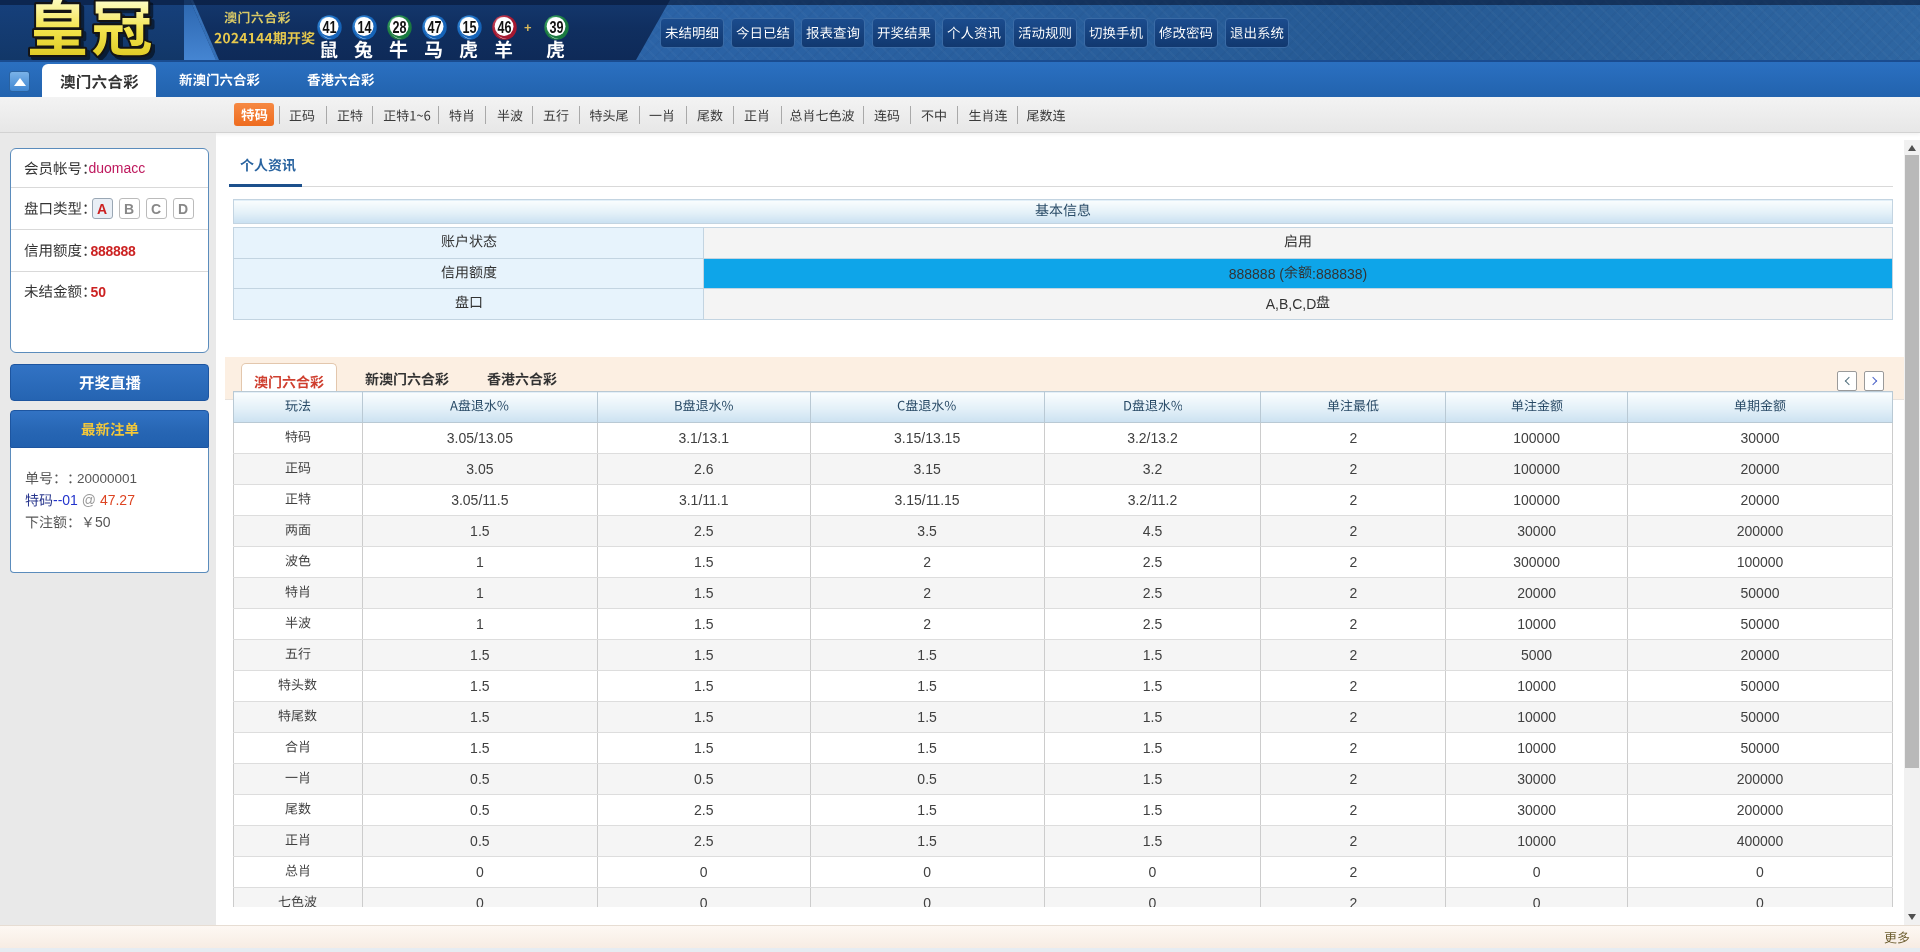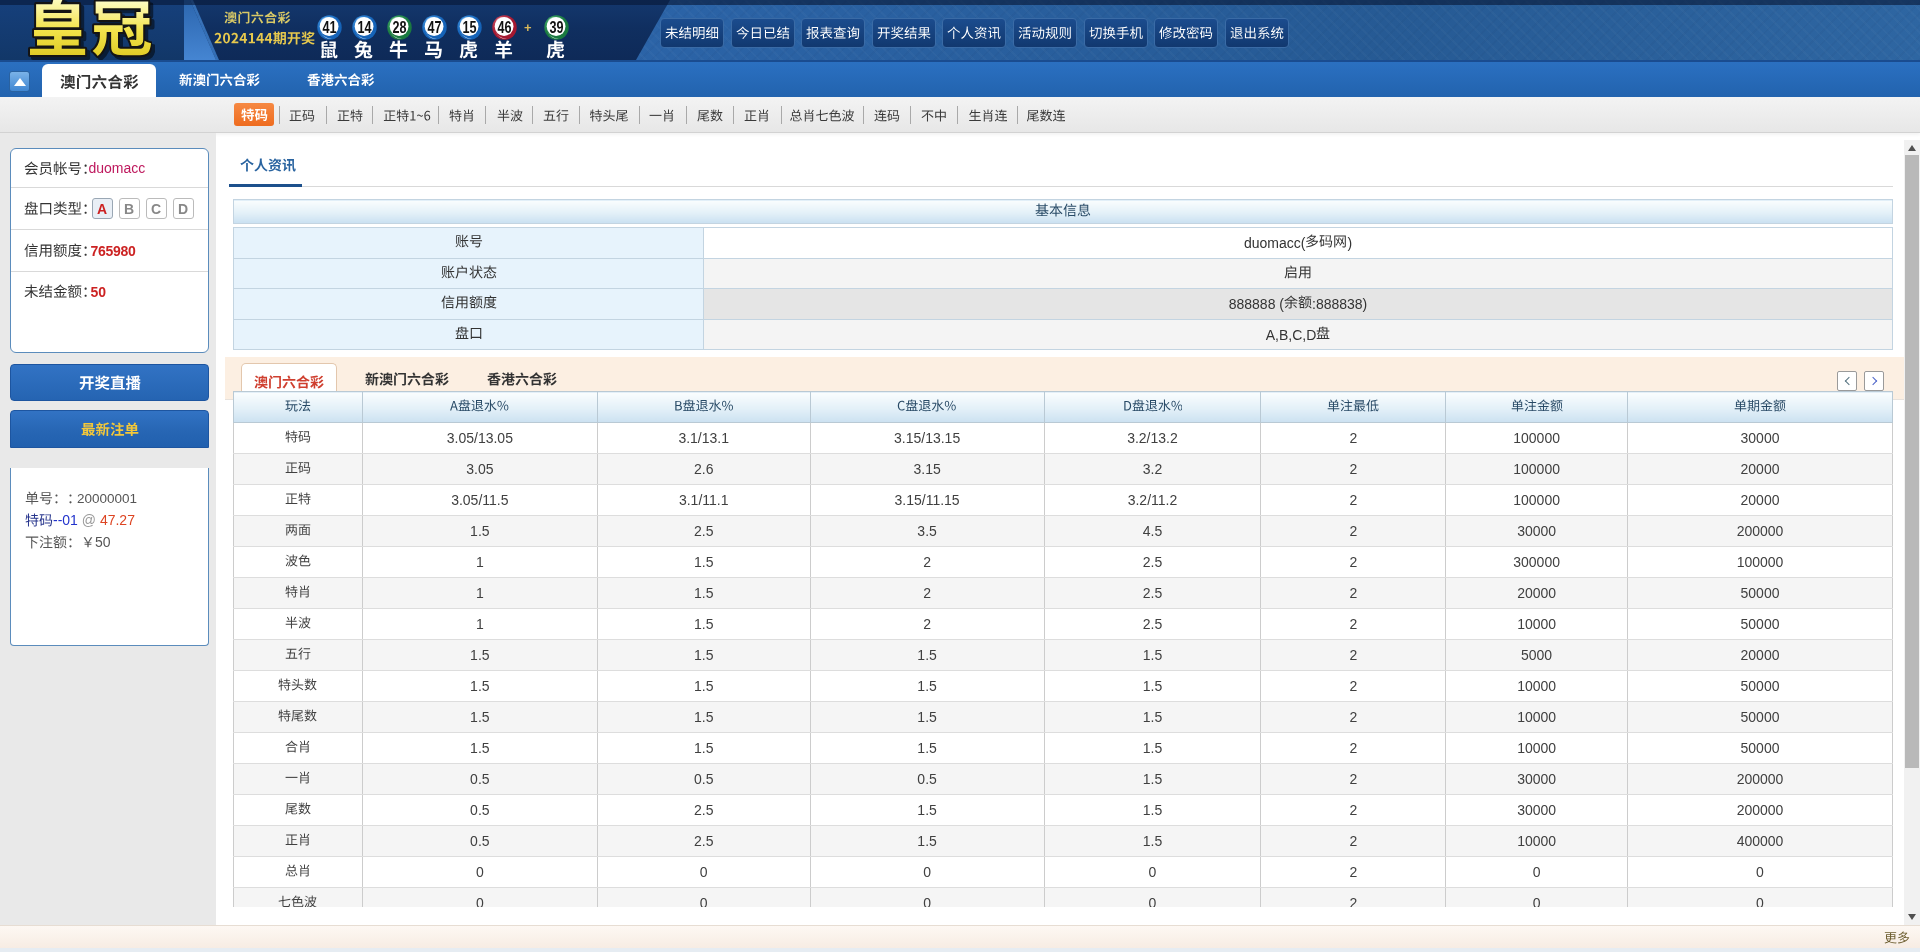--- a/index.html
+++ b/index.html
@@ -53,21 +53,21 @@
 .pk{width:21px;height:21px;border-radius:3px;display:flex;align-items:center;justify-content:center;
  font-weight:bold;font-size:14px;margin-right:6px}
 .pkA{background:#e9eff6;border:1px solid #9aa7b4;color:#cc2222}
 .pkO{background:#fff;border:1px solid #bbb;color:#888}
 #livebtn{position:absolute;left:10px;top:364px;width:199px;height:37px;border-radius:4px;
  background:linear-gradient(180deg,#3273c4,#2564b2);border:1px solid #1d55a0;
  display:flex;align-items:center;justify-content:center}
 #notehdr{position:absolute;left:10px;top:410px;width:199px;height:38px;border-radius:4px 4px 0 0;
  background:linear-gradient(180deg,#3273c4 0%,#2766b4 55%,#2160ae 100%);border:1px solid #1d55a0;
  display:flex;align-items:center;justify-content:center}
-#notebody{position:absolute;left:10px;top:468px;width:199px;height:178px;background:#fff;
+#notebody{position:absolute;left:10px;top:448px;width:199px;height:125px;background:#fff;
  border:1px solid #5b8cbc;border-top:none;border-radius:0 0 4px 4px;color:#555}
 .nline{position:absolute;left:14px;height:20px;display:flex;align-items:center;white-space:pre}
 
 .hline{position:absolute;background:#d9d9d9}
 .t1{position:absolute;left:233px;width:1660px;border-collapse:collapse;table-layout:fixed;
  font-size:14px;color:#333}
 .t1 td{border:1px solid #c3d4e1;text-align:center;height:30.5px;padding:0}
 .thead{background:linear-gradient(180deg,#fafdfe 0%,#e3f0f8 55%,#c9e0f1 100%);color:#284a66}
 .lbl{background:#e7f3fc}
 .t2{position:absolute;left:233px;width:1660px;border-collapse:collapse;table-layout:fixed;
@@ -581,21 +581,21 @@
 <div class="srow" style="height:42px">
         <svg class="cj " width="72.5" height="14.5" viewBox="0 -880 5000 1000" fill="#333">
           <g transform="scale(1,-1)">
             <use href="#g89"></use>
             <use href="#g90" x="1000"></use>
             <use href="#g91" x="2000"></use>
             <use href="#g92" x="3000"></use>
             <use href="#g84" x="4000"></use>
           </g>
         </svg>
-        <span class="red" style="margin-left:-6px;font-size:14px;letter-spacing:-.3px">765980</span>
+        <span class="red" style="margin-left:-6px;font-size:14px;letter-spacing:-.3px">888888</span>
       </div>
 <div class="srow" style="height:40px">
         <svg class="cj " width="72.5" height="14.5" viewBox="0 -880 5000 1000" fill="#333">
           <g transform="scale(1,-1)">
             <use href="#g20"></use>
             <use href="#g21" x="1000"></use>
             <use href="#g94" x="2000"></use>
             <use href="#g91" x="3000"></use>
             <use href="#g84" x="4000"></use>
           </g>
@@ -671,35 +671,20 @@
             </svg></td>
         </tr>
       </tbody>
     </table>
 <table class="t1" style="top:227px">
       <colgroup>
         <col style="width:470px">
         <col>
       </colgroup>
 <tbody>
-        <tr>
-          <td class="lbl"><svg class="cj " width="28.0" height="14.0" viewBox="0 -880 2000 1000" fill="#333">
-              <g transform="scale(1,-1)">
-                <use href="#g115"></use>
-                <use href="#g83" x="1000"></use>
-              </g>
-            </svg></td>
-          <td style="background:#fff"><span class="lat">duomacc(</span><svg class="cj " width="42.0" height="14.0" viewBox="0 -880 3000 1000" fill="#333">
-              <g transform="scale(1,-1)">
-                <use href="#g111"></use>
-                <use href="#g49" x="1000"></use>
-                <use href="#g112" x="2000"></use>
-              </g>
-            </svg><span class="lat">)</span></td>
-        </tr>
 <tr>
           <td class="lbl"><svg class="cj " width="56.0" height="14.0" viewBox="0 -880 4000 1000" fill="#333">
               <g transform="scale(1,-1)">
                 <use href="#g115"></use>
                 <use href="#g116" x="1000"></use>
                 <use href="#g117" x="2000"></use>
                 <use href="#g118" x="3000"></use>
               </g>
             </svg></td>
           <td style="background:#f4f4f4"><svg class="cj " width="28.0" height="14.0" viewBox="0 -880 2000 1000" fill="#333">
@@ -711,21 +696,21 @@
         </tr>
 <tr>
           <td class="lbl"><svg class="cj " width="56.0" height="14.0" viewBox="0 -880 4000 1000" fill="#333">
               <g transform="scale(1,-1)">
                 <use href="#g89"></use>
                 <use href="#g90" x="1000"></use>
                 <use href="#g91" x="2000"></use>
                 <use href="#g92" x="3000"></use>
               </g>
             </svg></td>
-          <td style="background:#e5e5e5"><span class="lat">888888 (</span><svg class="cj " width="28.0" height="14.0" viewBox="0 -880 2000 1000" fill="#333">
+          <td style="background:#0ea5e9"><span class="lat">888888 (</span><svg class="cj " width="28.0" height="14.0" viewBox="0 -880 2000 1000" fill="#333">
               <g transform="scale(1,-1)">
                 <use href="#g114"></use>
                 <use href="#g91" x="1000"></use>
               </g>
             </svg><span class="lat">:888838)</span></td>
         </tr>
 <tr>
           <td class="lbl"><svg class="cj " width="28.0" height="14.0" viewBox="0 -880 2000 1000" fill="#333">
               <g transform="scale(1,-1)">
                 <use href="#g85"></use>

